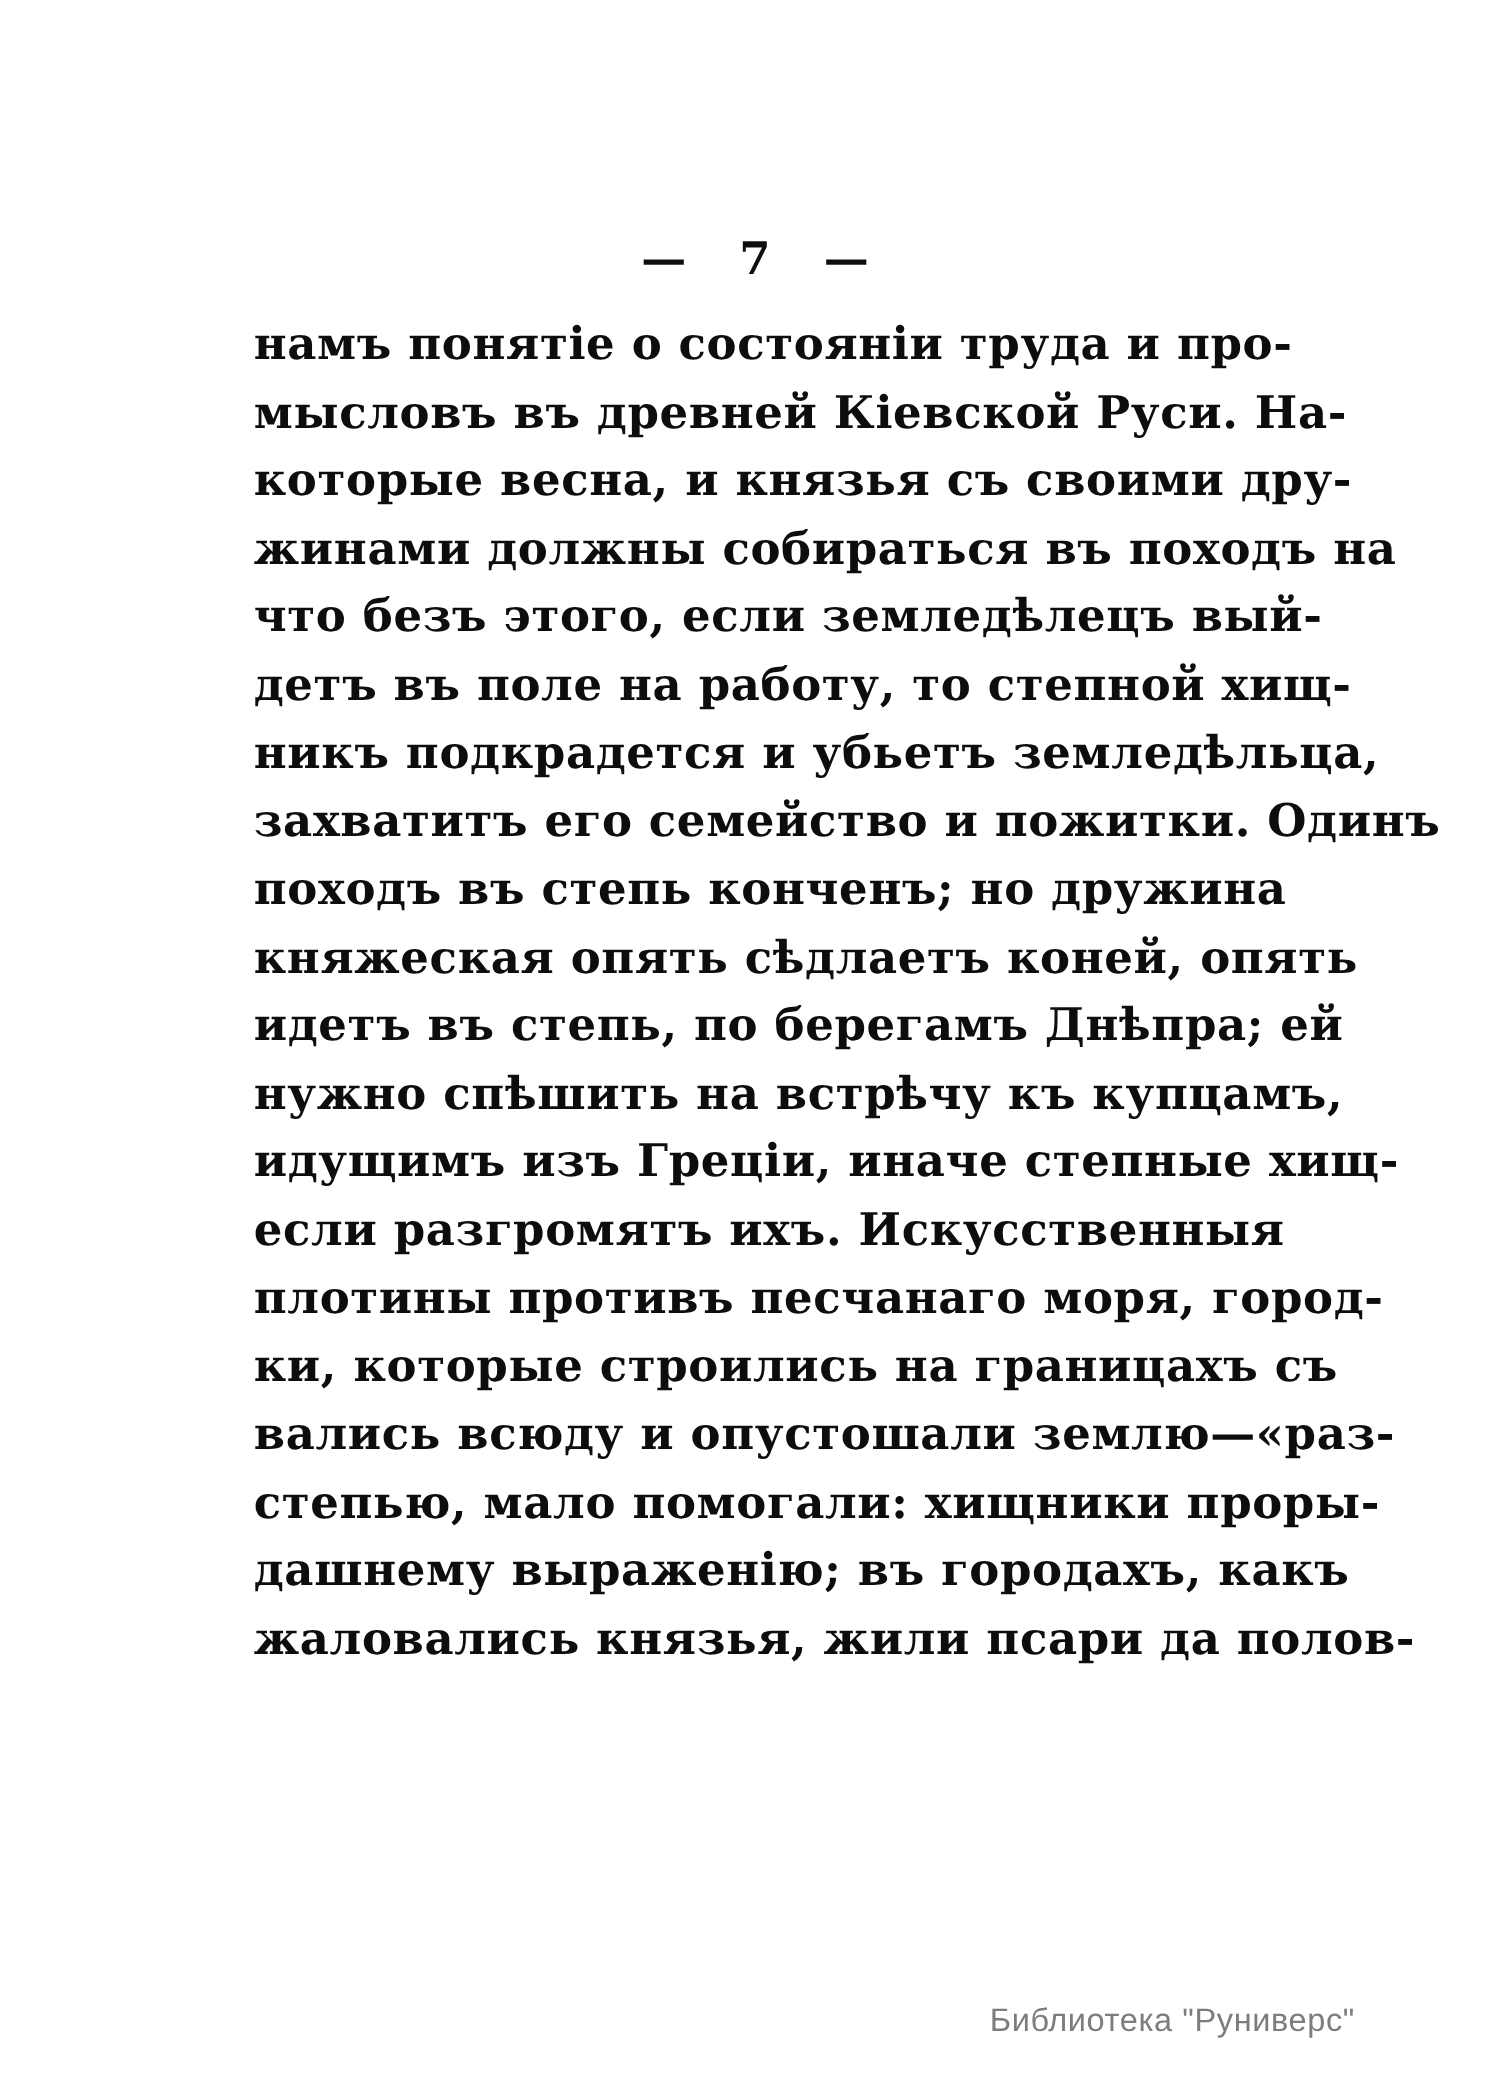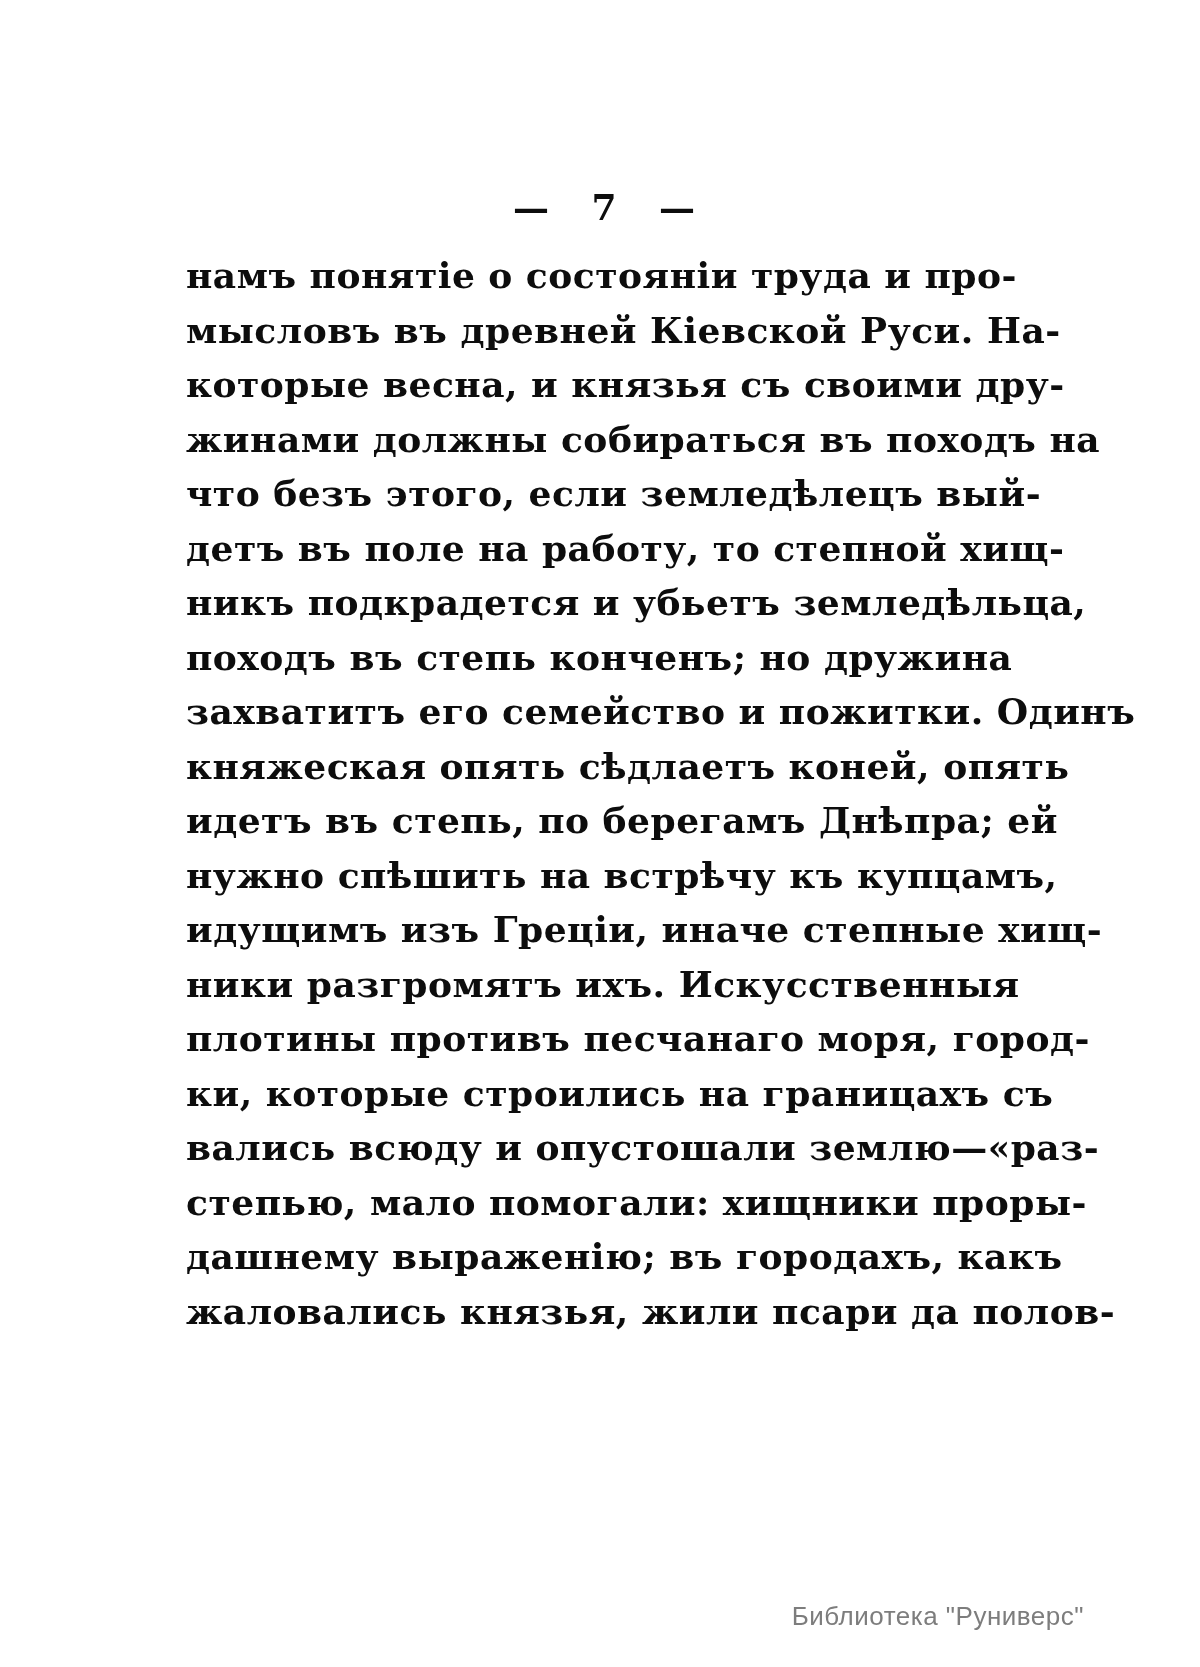--- a/index.html
+++ b/index.html
@@ -23,21 +23,21 @@
     text-align: center;
     font-size: 36px;
     font-weight: 700;
     color: #0d0d0d;
     word-spacing: 26px;
     letter-spacing: 2px;
   }
   .text-block {
     position: absolute;
     top: 248px;
-    left: 186px;
+    left: 203px;
     width: 820px;
     color: #0d0d0d;
   }
   .text-line {
     height: 54.5px;
     line-height: 54.5px;
     font-size: 36px;
     font-weight: 700;
     letter-spacing: 0.5px;
     text-align: justify;
@@ -70,27 +70,27 @@
   <div class="page-number">— 7 —</div>
 
   <div class="text-block">
     <div class="text-line">намъ понятіе о состояніи труда и про-</div>
     <div class="text-line">мысловъ въ древней Кіевской Руси. На-</div>
     <div class="text-line">которые весна, и князья съ своими дру-</div>
     <div class="text-line">жинами должны собираться въ походъ на</div>
     <div class="text-line">что безъ этого, если земледѣлецъ вый-</div>
     <div class="text-line">детъ въ поле на работу, то степной хищ-</div>
     <div class="text-line">никъ подкрадется и убьетъ земледѣльца,</div>
+    <div class="text-line">захватитъ его семейство и пожитки. Одинъ</div>
     <div class="text-line">походъ въ степь конченъ; но дружина</div>
-    <div class="text-line">захватитъ его семейство и пожитки. Одинъ</div>
     <div class="text-line">княжеская опять сѣдлаетъ коней, опять</div>
     <div class="text-line">идетъ въ степь, по берегамъ Днѣпра; ей</div>
     <div class="text-line">нужно спѣшить на встрѣчу къ купцамъ,</div>
     <div class="text-line">идущимъ изъ Греціи, иначе степные хищ-</div>
-    <div class="text-line">ники разгромятъ ихъ. Искусственныя</div>
+    <div class="text-line">если разгромятъ ихъ. Искусственныя</div>
     <div class="text-line">плотины противъ песчанаго моря, город-</div>
     <div class="text-line">ки, которые строились на границахъ съ</div>
     <div class="text-line">вались всюду и опустошали землю—«раз-</div>
     <div class="text-line">степью, мало помогали: хищники проры-</div>
     <div class="text-line">дашнему выраженію; въ городахъ, какъ</div>
     <div class="text-line">жаловались князья, жили псари да полов-</div>
   </div>
 
   <div class="watermark">Библиотека "Руниверс"</div>
 

